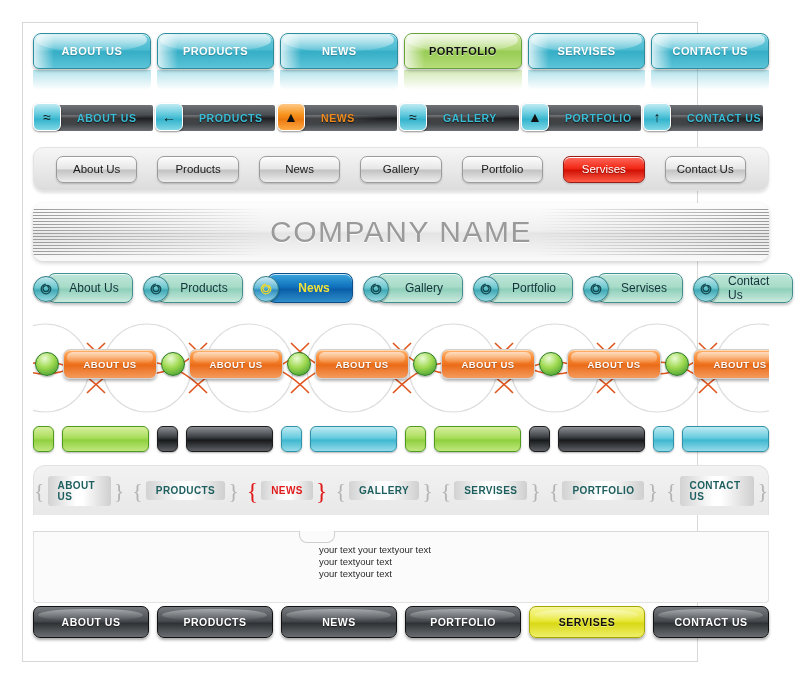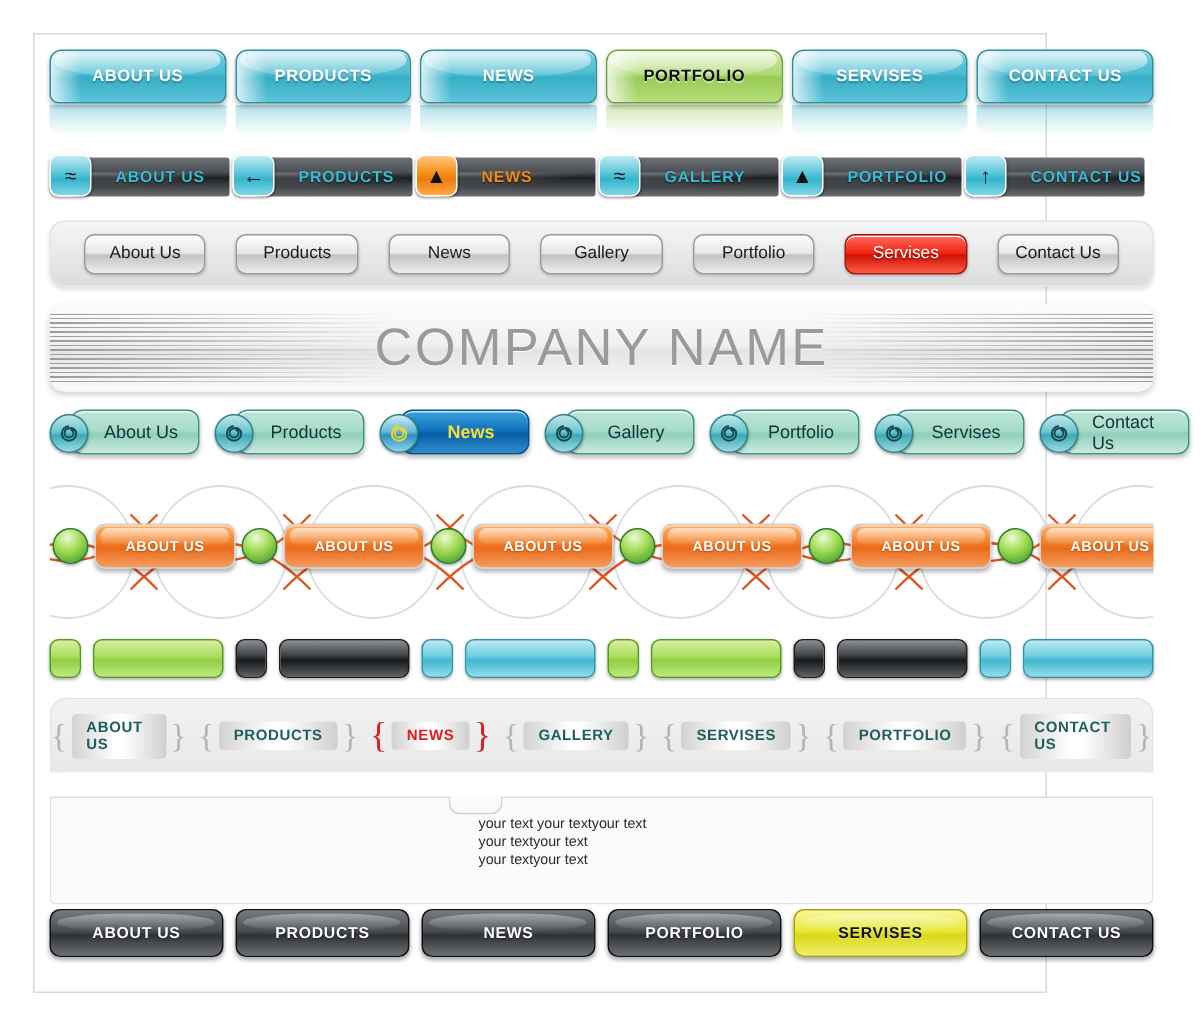--- a/index.html
+++ b/index.html
@@ -113,21 +113,21 @@
     box-shadow:0 2px 4px rgba(0,0,0,.18);
     display:flex; align-items:center; justify-content:center;
   }
   .row4 .stripes{
     position:absolute; top:6px; height:46px; width:230px;
     background:repeating-linear-gradient(180deg,#9a9a9a 0 1px, transparent 1px 3px);
   }
   .row4 .stripes.l{ left:0;  -webkit-mask-image:linear-gradient(90deg,#000,transparent); mask-image:linear-gradient(90deg,#000,transparent); }
   .row4 .stripes.r{ right:0; -webkit-mask-image:linear-gradient(270deg,#000,transparent); mask-image:linear-gradient(270deg,#000,transparent); }
   .row4 .cname{
-    position:relative; z-index:3; font-size:35px; letter-spacing:1.5px;
+    position:relative; z-index:3; font-size:30px; letter-spacing:1.5px;
     color:#9a9a9a; font-family:"Liberation Sans", sans-serif;
     text-shadow:0 1px 0 #fff;
   }
 
   
   .row5{ position:absolute; left:10px; top:250px; width:736px; height:44px; display:flex; gap:10px; align-items:flex-start; }
   .sp-item{ position:relative; height:34px; cursor:pointer; }
   .sp-body{
     margin-left:14px; height:30px; min-width:86px; padding:0 12px 0 20px;
     border-radius:8px; border:1px solid #3f8f8f;

